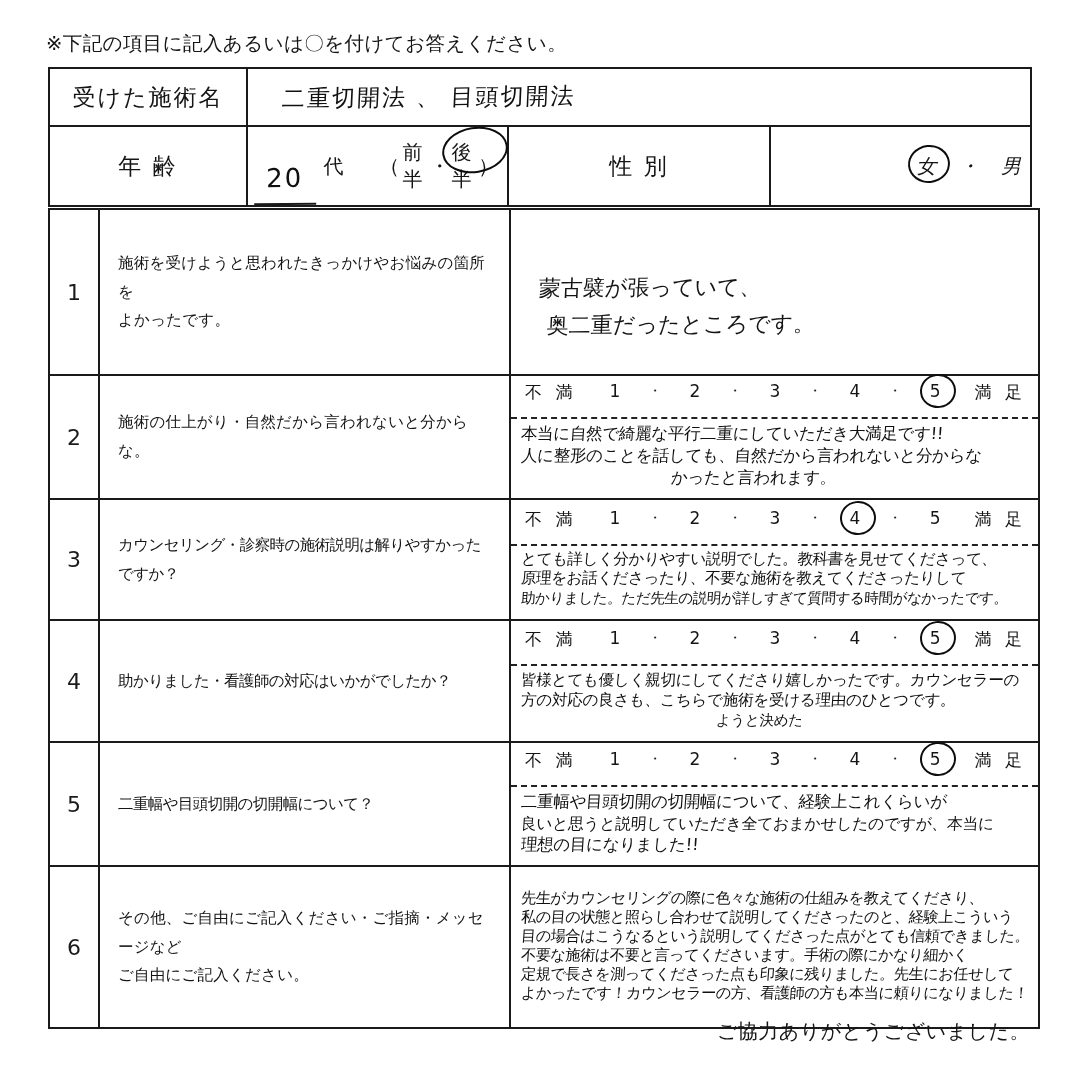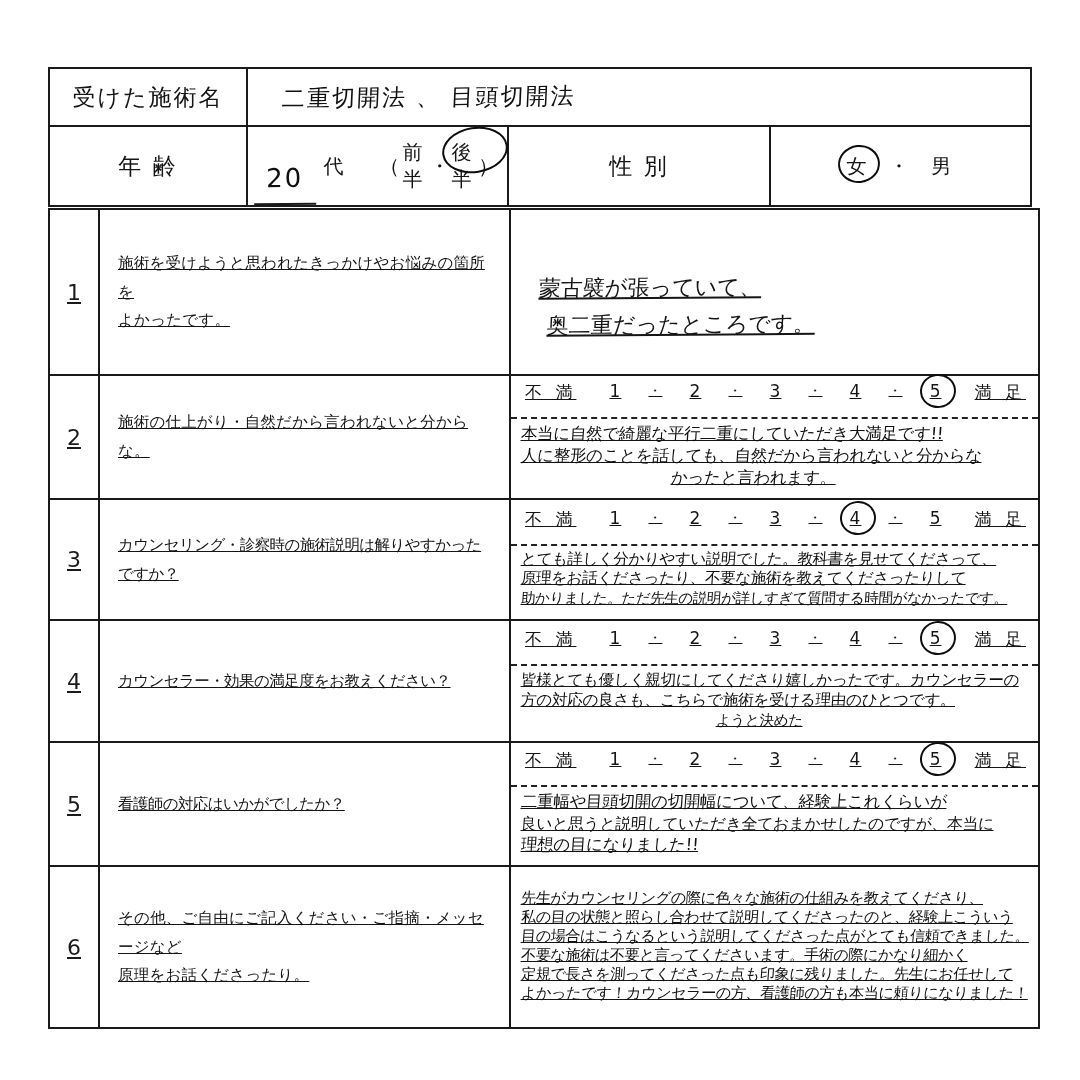--- a/index.html
+++ b/index.html
@@ -97,40 +97,40 @@
     left: -9px; top: -12px;
     width: 62px; height: 42px;
     transform: rotate(-9deg);
   }
   .ell-onna {
     left: -8px; top: -8px;
     width: 38px; height: 34px;
     transform: rotate(-6deg);
   }
   .sex-inner {
-    text-align: center;
+    text-align: right;
     font-size: 20px;
     letter-spacing: 3px;
     position: relative;
+    font-style: italic;
   }
 
   
   .main-table {
     position: absolute;
     left: 48px;
     top: 208px;
     width: 984px;
     border-collapse: collapse;
     table-layout: fixed;
   }
   .main-table td {
     border: 2.5px solid #1a1a1a;
     vertical-align: middle;
     padding: 0;
-    text-decoration: underline;
   }
   .col-num  { width: 48px; }
   .col-q    { width: 409px; }
   .col-a    { width: 527px; }
 
   .qnum {
     text-align: center;
     font-size: 22px;
     color: #1a1a1a;
   }
@@ -212,20 +212,21 @@
     font-size: 20px;
     letter-spacing: 0.5px;
     white-space: nowrap;
   }
 </style>
 </head>
 <body>
 
 <div class="page">
 
+  <div class="note">※下記の項目に記入あるいは〇を付けてお答えください。</div>
 
   <table class="info-table">
     <tbody>
         <tr>
       <td class="lbl" style="width:184px">受けた施術名</td>
       <td colspan="3">
         <span class="hand hand-proc">二重切開法 、 目頭切開法</span>
       </td>
     </tr>
     <tr>
@@ -338,21 +339,21 @@
           <span class="ln hw">原理をお話くださったり、不要な施術を教えてくださったりして</span>
           <span class="ln hw" style="font-size:14.6px">助かりました。ただ先生の説明が詳しすぎて質問する時間がなかったです。</span>
         </div>
       </td>
     </tr>
 
     <tr>
       <td class="col-num qnum" style="height:120px">4</td>
       <td class="col-q">
         <div class="qtext cond">
-          <div>カウンセラー・効果の満足度をお教えください？</div>
+          <div>助かりました・看護師の対応はいかがでしたか？</div>
         </div>
       </td>
       <td class="col-a ans-cell">
         <div class="rating">
           <span class="rt-label">不 満</span>
           <span class="rt-scale">
             <span class="rt-val"><span>1</span></span>
             <span class="rt-dot">・</span>
             <span class="rt-val"><span>2</span></span>
             <span class="rt-dot">・</span>
@@ -369,21 +370,21 @@
           <span class="ln hw" style="font-size:15.6px">方の対応の良さも、こちらで施術を受ける理由のひとつです。</span>
           <span class="ln ind3 hw" style="font-size:14.5px">ようと決めた</span>
         </div>
       </td>
     </tr>
 
     <tr>
       <td class="col-num qnum" style="height:122px">5</td>
       <td class="col-q">
         <div class="qtext cond">
-          <div>看護師の対応はいかがでしたか？</div>
+          <div>二重幅や目頭切開の切開幅について？</div>
         </div>
       </td>
       <td class="col-a ans-cell">
         <div class="rating">
           <span class="rt-label">不 満</span>
           <span class="rt-scale">
             <span class="rt-val"><span>1</span></span>
             <span class="rt-dot">・</span>
             <span class="rt-val"><span>2</span></span>
             <span class="rt-dot">・</span>
@@ -401,32 +402,33 @@
           <span class="ln hw">理想の目になりました!!</span>
         </div>
       </td>
     </tr>
 
     <tr>
       <td class="col-num qnum" style="height:160px">6</td>
       <td class="col-q">
         <div class="qtext">
           <div>その他、ご自由にご記入ください・ご指摘・メッセージなど</div>
-          <div>原理をお話くださったり。</div>
+          <div>ご自由にご記入ください。</div>
         </div>
       </td>
       <td class="col-a ans-cell">
         <div class="ans-text free" style="padding-top:2px">
           <span class="ln hw" style="font-size:15.2px">先生がカウンセリングの際に色々な施術の仕組みを教えてくださり、</span>
           <span class="ln hw" style="font-size:15.2px">私の目の状態と照らし合わせて説明してくださったのと、経験上こういう</span>
           <span class="ln hw" style="font-size:15.2px">目の場合はこうなるという説明してくださった点がとても信頼できました。</span>
           <span class="ln hw" style="font-size:15.2px">不要な施術は不要と言ってくださいます。手術の際にかなり細かく</span>
           <span class="ln hw" style="font-size:15.2px">定規で長さを測ってくださった点も印象に残りました。先生にお任せして</span>
           <span class="ln hw" style="font-size:15.2px">よかったです！カウンセラーの方、看護師の方も本当に頼りになりました！</span>
         </div>
       </td>
     </tr>
 
   </tbody>
     </table>
 
+  <div class="footer">ご協力ありがとうございました。</div>
 
 </div>
 
 </body></html>

